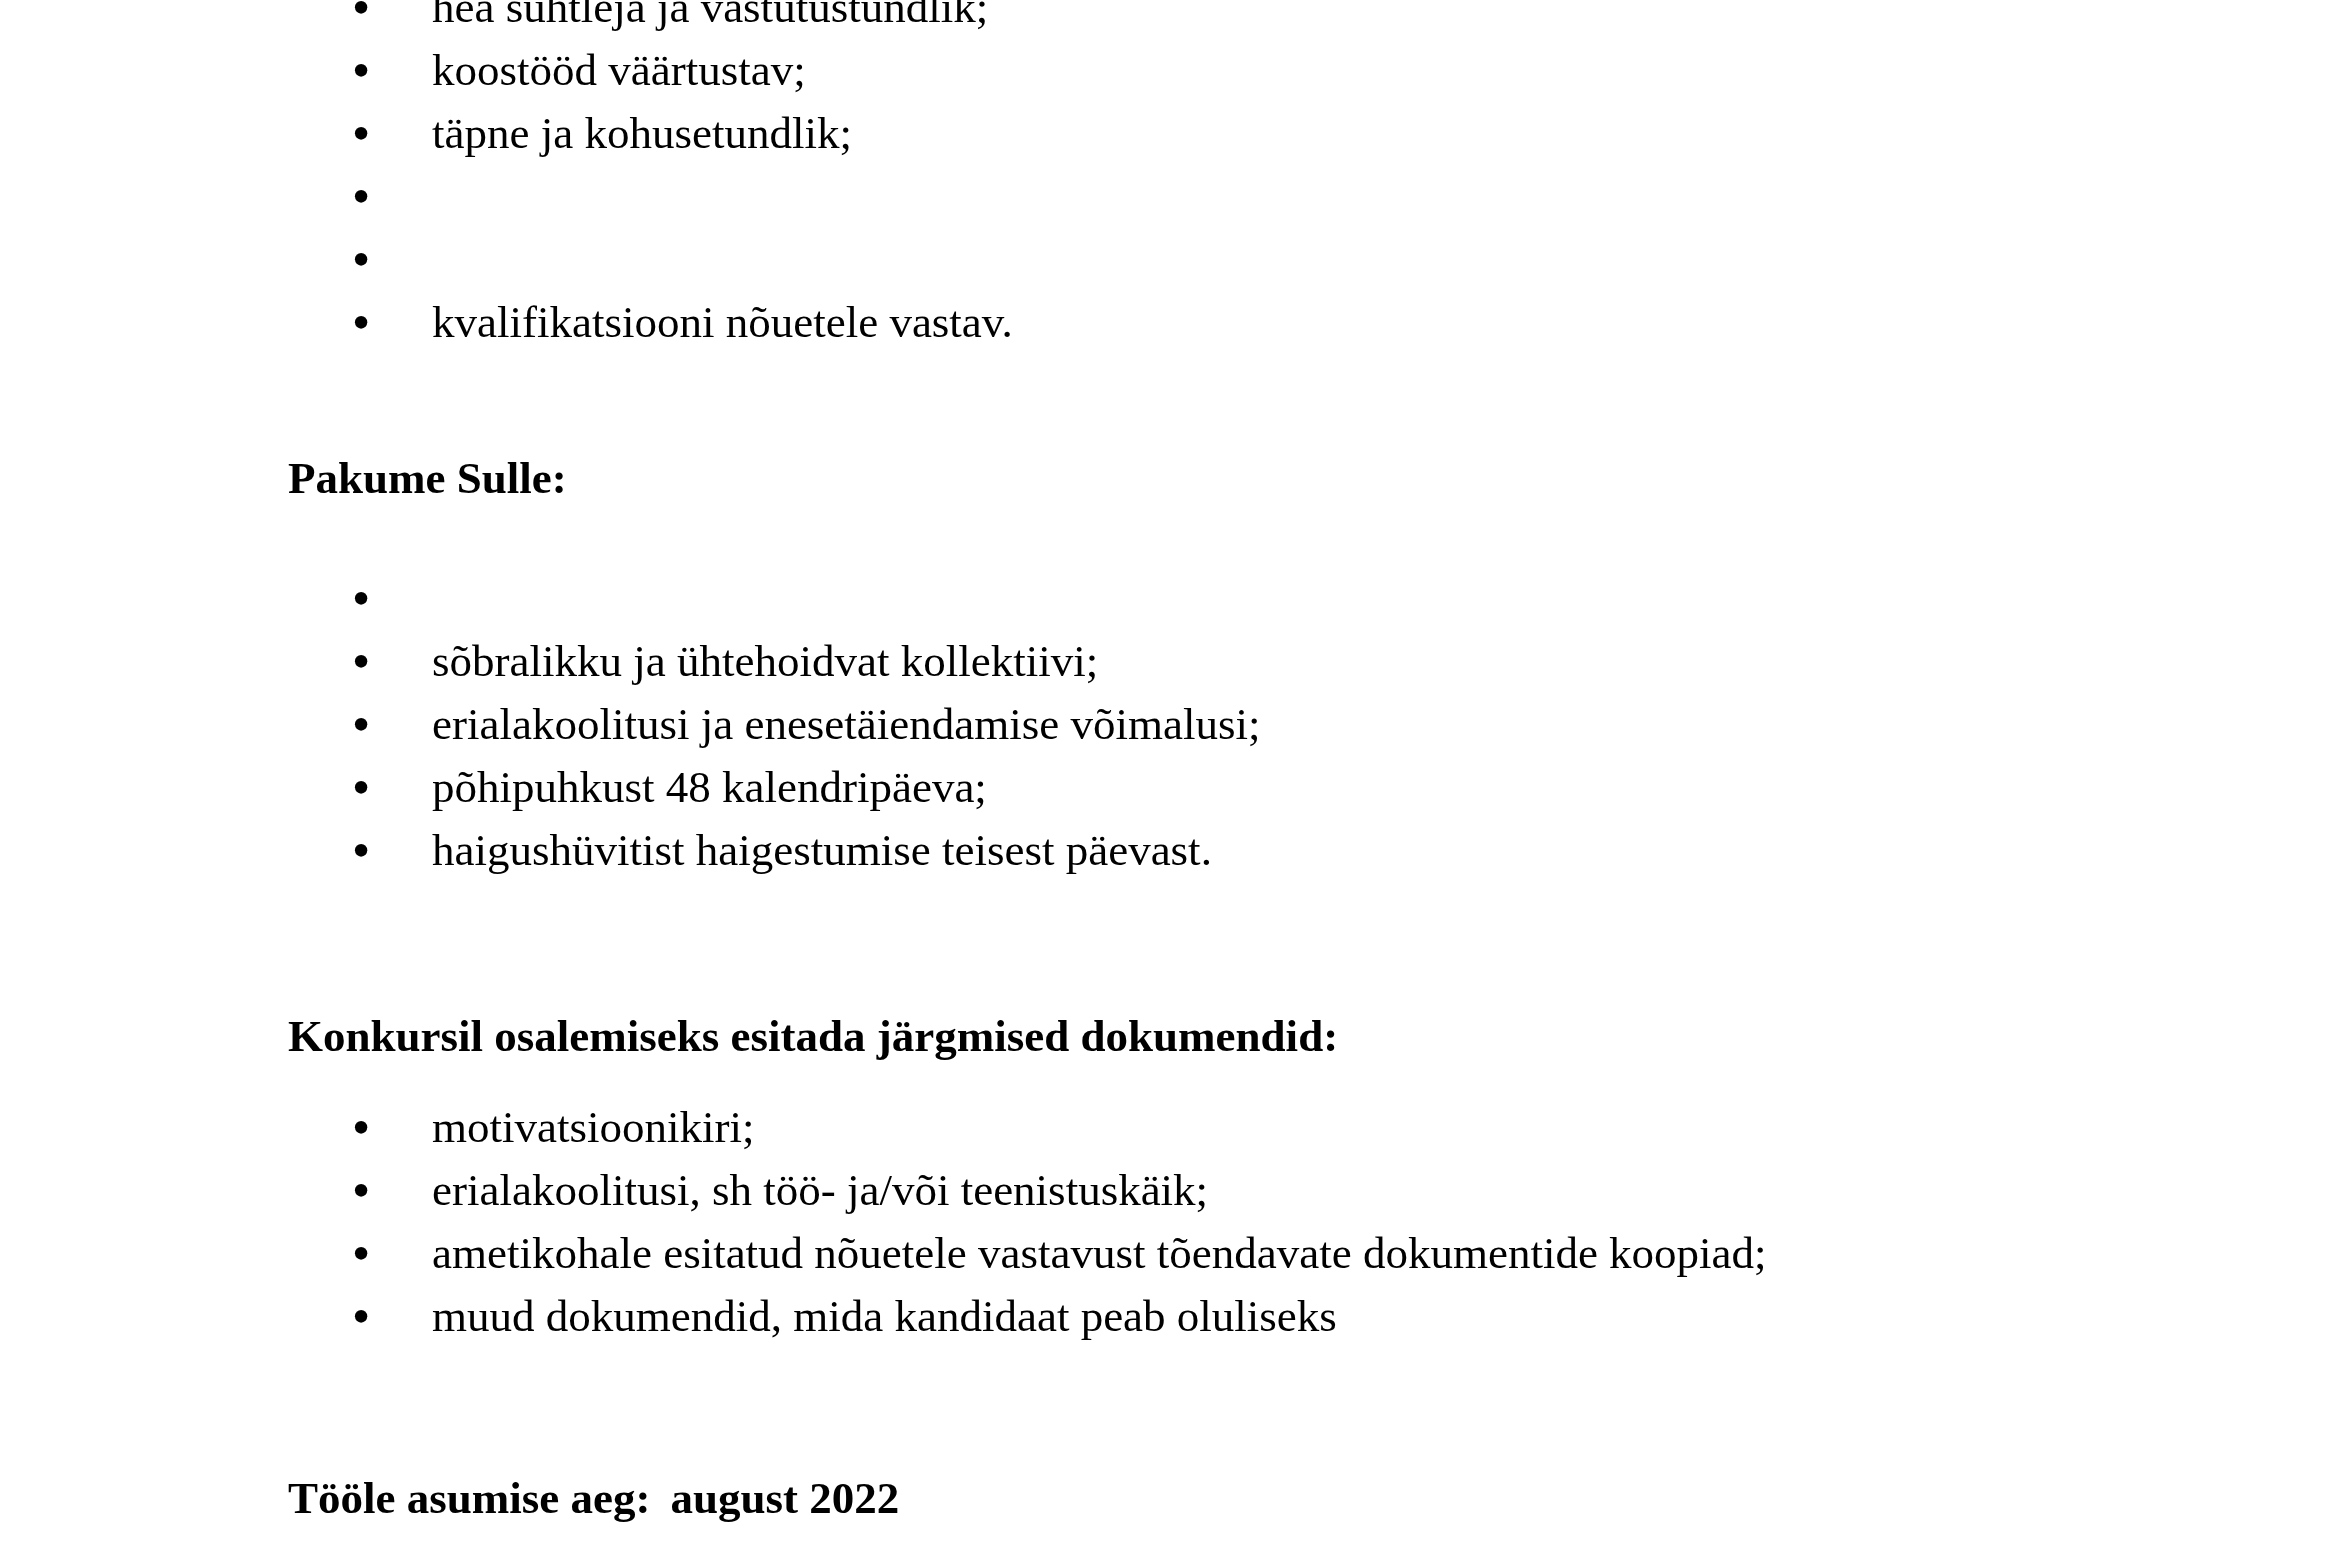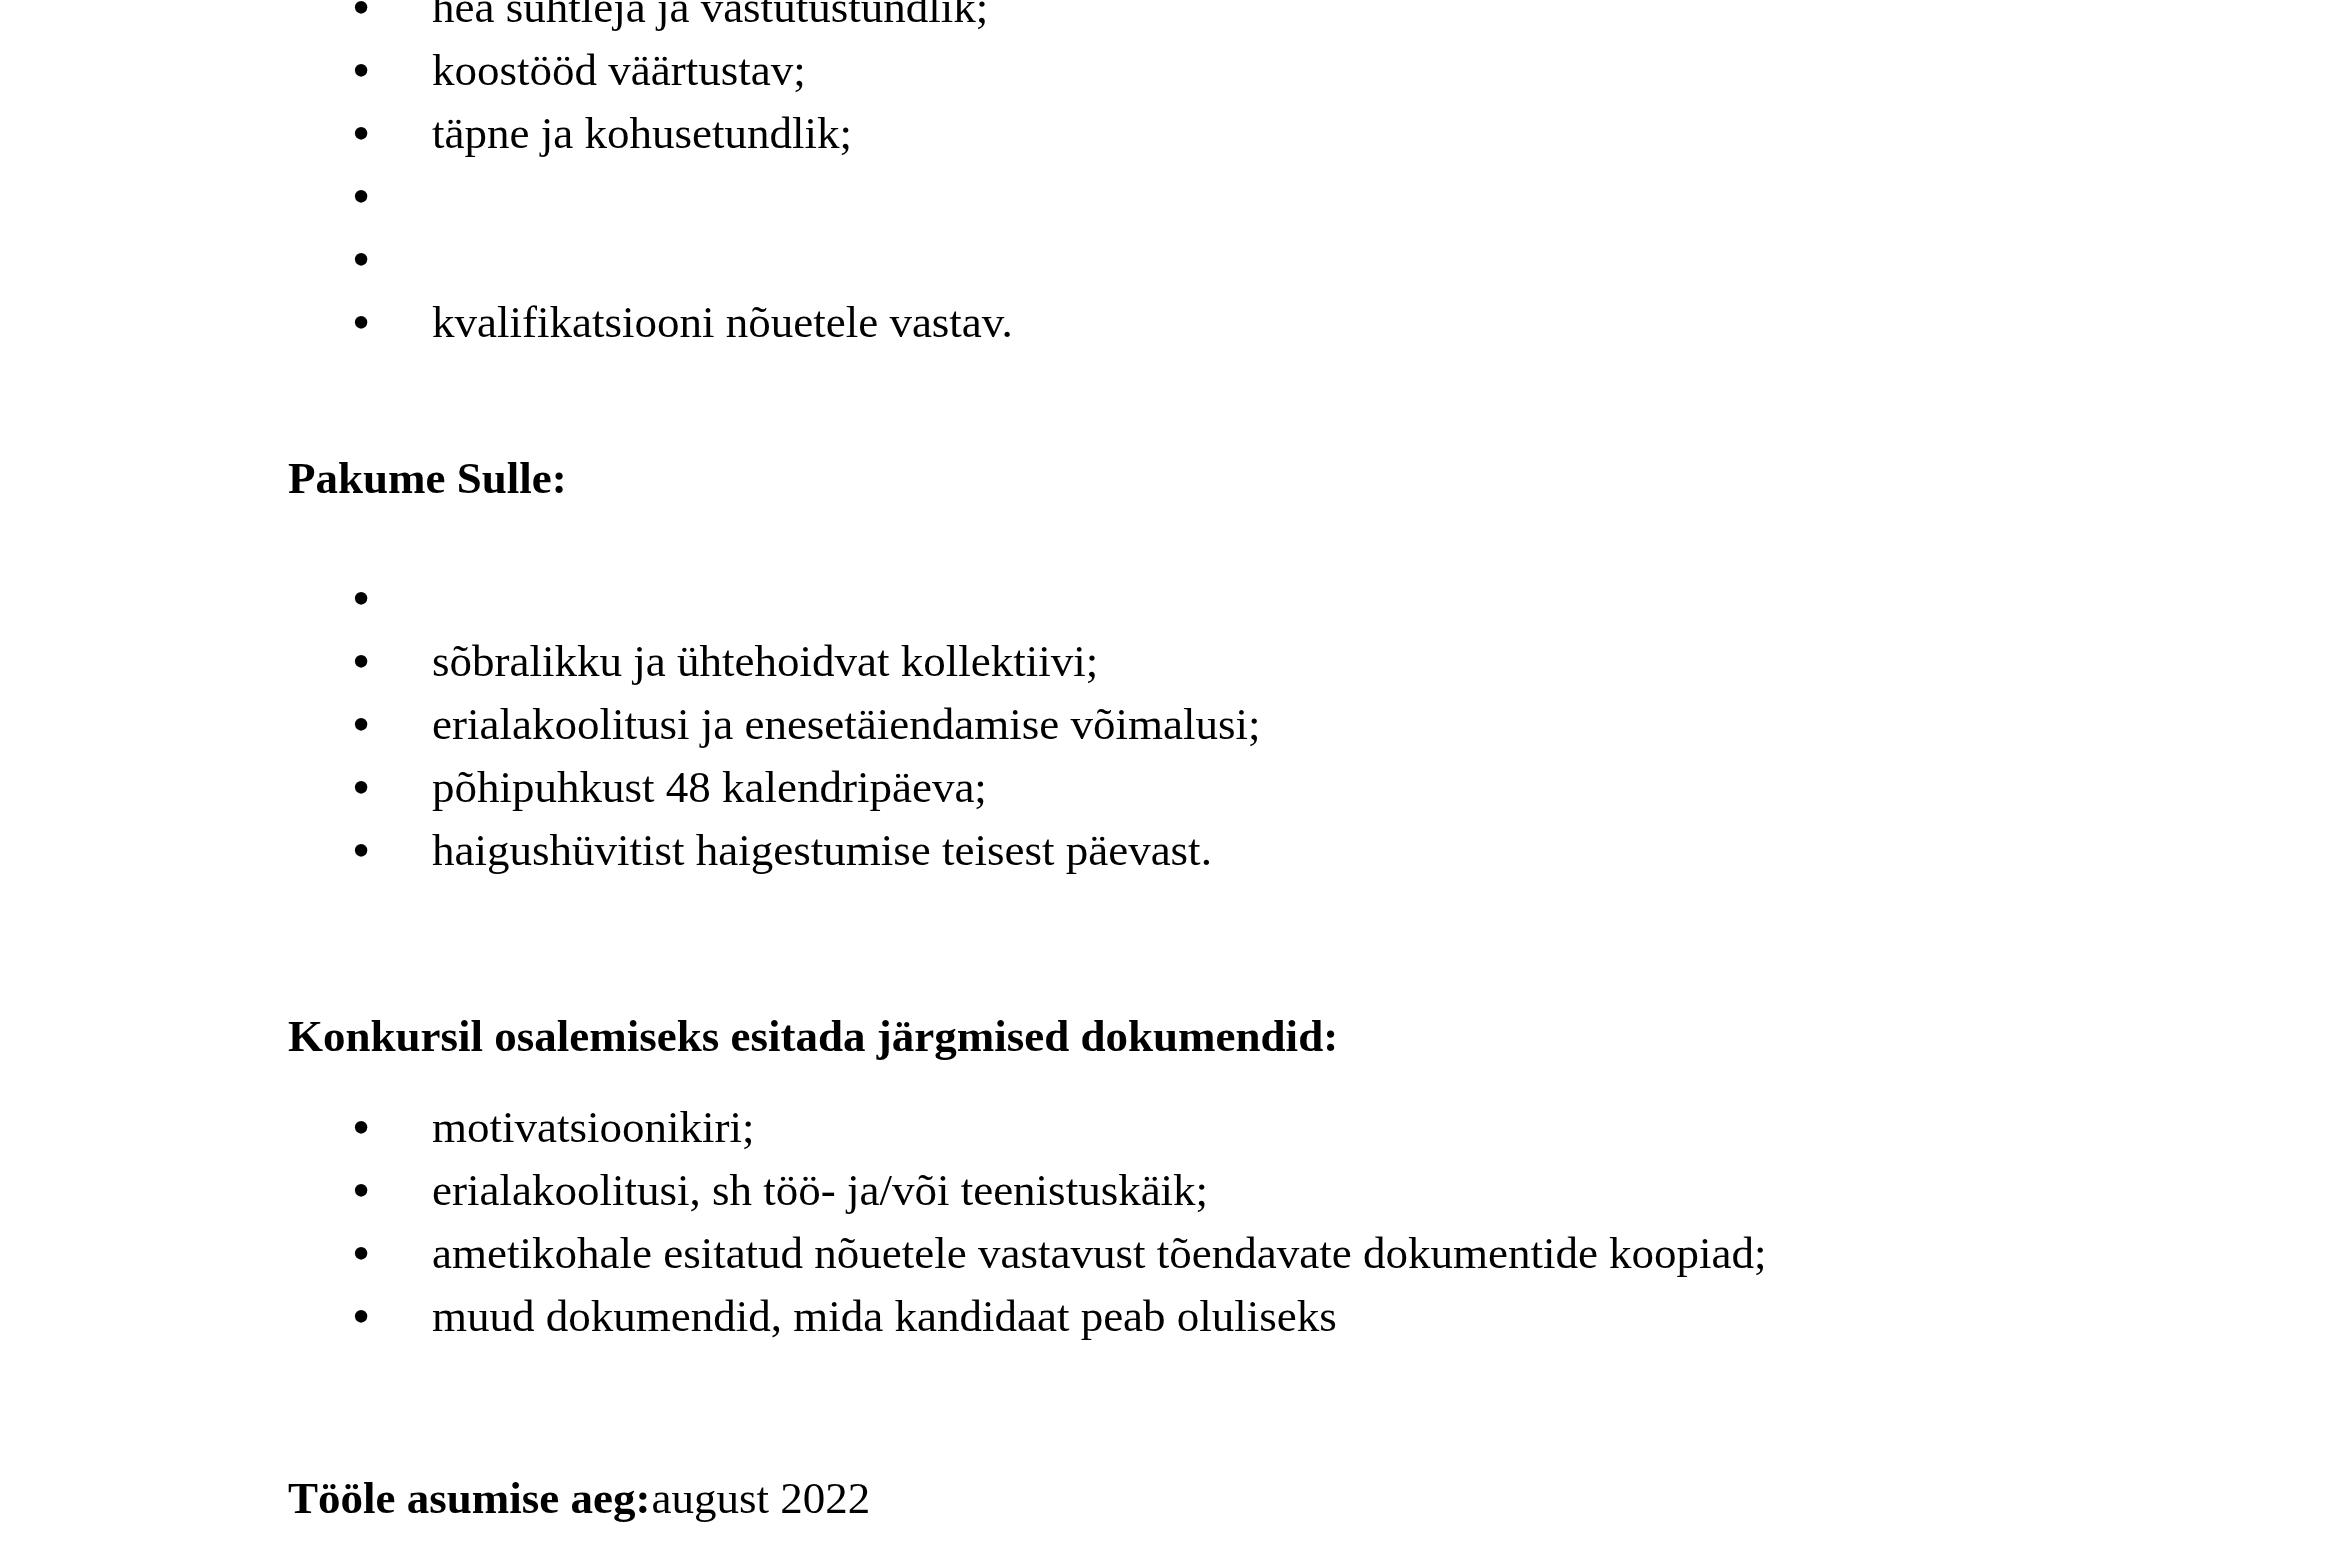--- a/index.html
+++ b/index.html
@@ -58,21 +58,21 @@
   #documents-list { top: 1096px; }
   .footer-line {
     position: absolute;
     left: 288px;
     top: 1467px;
     margin: 0;
     line-height: 63px;
     white-space: nowrap;
   }
   .footer-line .label { font-weight: bold; }
-  .footer-line .value { margin-left: 1px; }
+  .footer-line .value { margin-left: 20px; font-weight: bold; }
 </style>
 </head>
 <body>
 
 <div class="page">
 
   <ul id="intro-list" class="bullet-list">
     <li><span class="bullet">•</span><span>hea suhtleja ja vastutustundlik;</span></li>
     <li><span class="bullet">•</span><span>koostööd väärtustav;</span></li>
     <li><span class="bullet">•</span><span>täpne ja kohusetundlik;</span></li>

